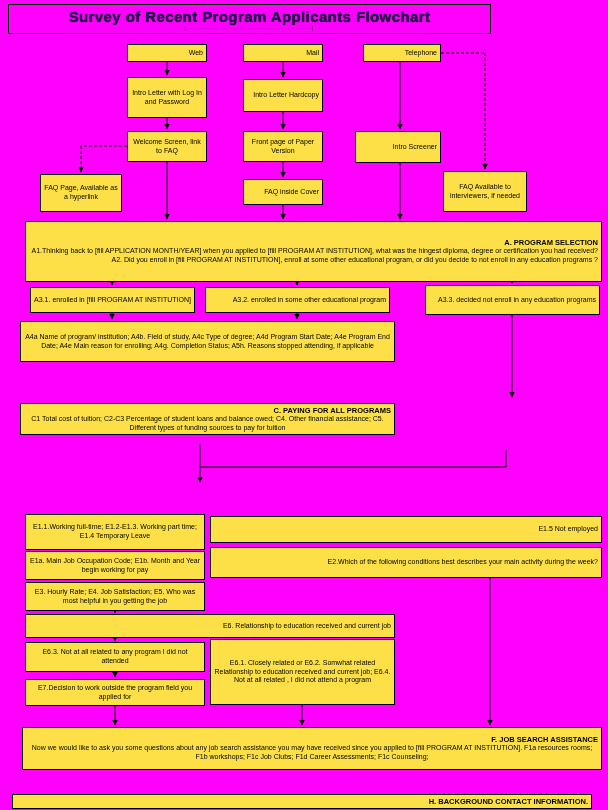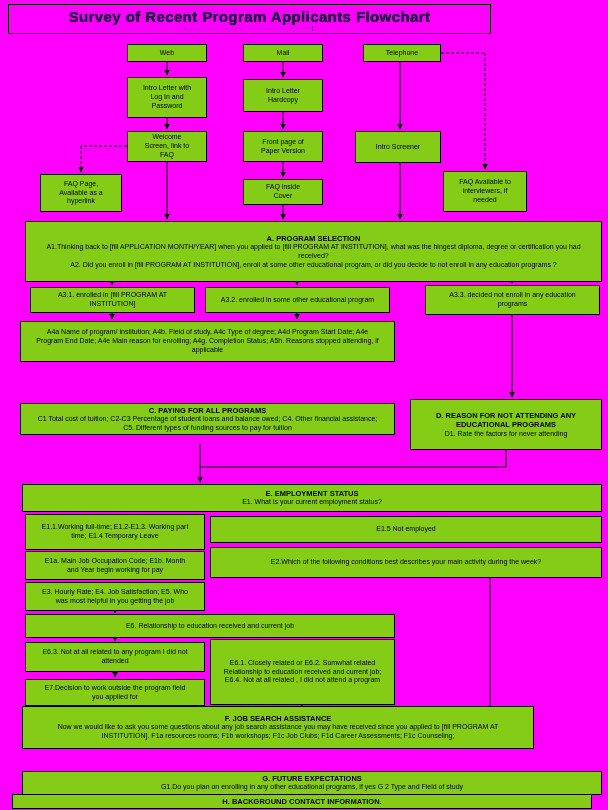--- a/index.html
+++ b/index.html
@@ -3,23 +3,23 @@
 <meta charset="utf-8">
 <style>
   * { margin:0; padding:0; box-sizing:border-box; }
   html,body { font-family:"Liberation Sans", sans-serif; }
   .canvas {
     position:relative; width:608px; height:810px;
     background:#ff00ff; overflow:hidden;
   }
   svg.wires { position:absolute; left:0; top:0; }
   .box {
-    position:absolute; background:#84cc16; border:1px solid #000;
-    display:flex; flex-direction:column; align-items:center; justify-content:center;
-    text-align:center; font-size:7px; line-height:1.25; color:#000; padding:1px 12px;
+    position:absolute; background:#fde047; border:1px solid #000;
+    display:flex; flex-direction:column; align-items:flex-end; justify-content:center;
+    text-align:center; font-size:7px; line-height:1.25; color:#000; padding:1px 3px;
   }
   .box .hdr { font-weight:bold; font-size:7.5px; }
   .box .body { font-size:7px; }
   .titlebar {
     position:absolute; left:8px; top:4px; width:483px; height:30px;
     border:1px solid #000; background:transparent;
     display:flex; flex-direction:column; align-items:center; justify-content:center;
   }
   .titlebar .t {
     font-size:15px; font-weight:bold; letter-spacing:0.4px;
@@ -102,47 +102,35 @@
   <div class="box" style="left:425px;top:285px;width:175px;height:30px">A3.3. decided not enroll in any education programs</div>
 
   <div class="box" style="left:20px;top:321px;width:375px;height:41px">A4a Name of program/ institution; A4b. Field of study,  A4c Type of degree; A4d Program Start Date; A4e Program End Date; A4e Main reason for enrolling; A4g. Completion Status; A5h. Reasons stopped attending, if applicable</div>
 
 
   <div class="box" style="left:20px;top:403px;width:375px;height:32px">
     <div class="hdr">C. PAYING FOR ALL PROGRAMS</div>
     <div class="body">C1 Total cost of tuition; C2-C3 Percentage of student loans and balance owed; C4. Other financial assistance; C5. Different types of funding sources to pay for tuition</div>
   </div>
 
-  <div class="box" style="left:410px;top:399px;width:192px;height:51px">
-    <div class="hdr">D. REASON FOR NOT ATTENDING ANY EDUCATIONAL PROGRAMS</div>
-    <div class="body">D1. Rate the factors for never attending</div>
-  </div>
 
-  <div class="box" style="left:22px;top:484px;width:580px;height:28px">
-    <div class="hdr">E. EMPLOYMENT STATUS</div>
-    <div class="body">E1. What is your current employment status?</div>
-  </div>
 
   <div class="box" style="left:25px;top:514px;width:180px;height:36px">E1.1.Working full-time; E1.2-E1.3. Working part time; E1.4 Temporary Leave</div>
   <div class="box" style="left:210px;top:516px;width:392px;height:27px">E1.5 Not employed</div>
   <div class="box" style="left:25px;top:551px;width:180px;height:29px">E1a. Main Job Occupation Code; E1b. Month and Year begin working for pay</div>
   <div class="box" style="left:210px;top:547px;width:392px;height:31px">E2.Which of the following conditions best describes your main activity during the week?</div>
   <div class="box" style="left:25px;top:582px;width:180px;height:29px">E3. Hourly Rate; E4. Job Satisfaction; E5. Who was most helpful in you getting the job</div>
   <div class="box" style="left:25px;top:614px;width:370px;height:24px">E6. Relationship to education received and current job</div>
   <div class="box" style="left:25px;top:642px;width:180px;height:30px">E6.3. Not at all related to any program I did not attended</div>
   <div class="box" style="left:210px;top:639px;width:185px;height:66px">E6.1. Closely related or E6.2. Somwhat related Relationship to education received and current job; E6.4. Not at all related , I did not attend a program</div>
   <div class="box" style="left:25px;top:679px;width:180px;height:27px">E7.Decision to work outside the program field you applied for</div>
 
-  <div class="box" style="left:22px;top:706px;width:512px;height:43px">
+  <div class="box" style="left:22px;top:727px;width:580px;height:43px">
     <div class="hdr">F. JOB SEARCH ASSISTANCE</div>
     <div class="body">Now we would like to ask you some questions about any job search assistance you may have received since you applied to [fill PROGRAM AT INSTITUTION].   F1a resources rooms; F1b workshops; F1c Job Clubs; F1d Career Assessments; F1c Counseling;</div>
   </div>
 
-  <div class="box" style="left:22px;top:771px;width:580px;height:24px">
-    <div class="hdr">G. FUTURE EXPECTATIONS</div>
-    <div class="body">G1.Do you plan on enrolling in any other educational programs, if yes G 2 Type and Field of study</div>
-  </div>
 
   <div class="box" style="left:12px;top:794px;width:580px;height:15px">
     <div class="hdr">H. BACKGROUND CONTACT INFORMATION.</div>
   </div>
 
 </div>
 
 </body></html>

